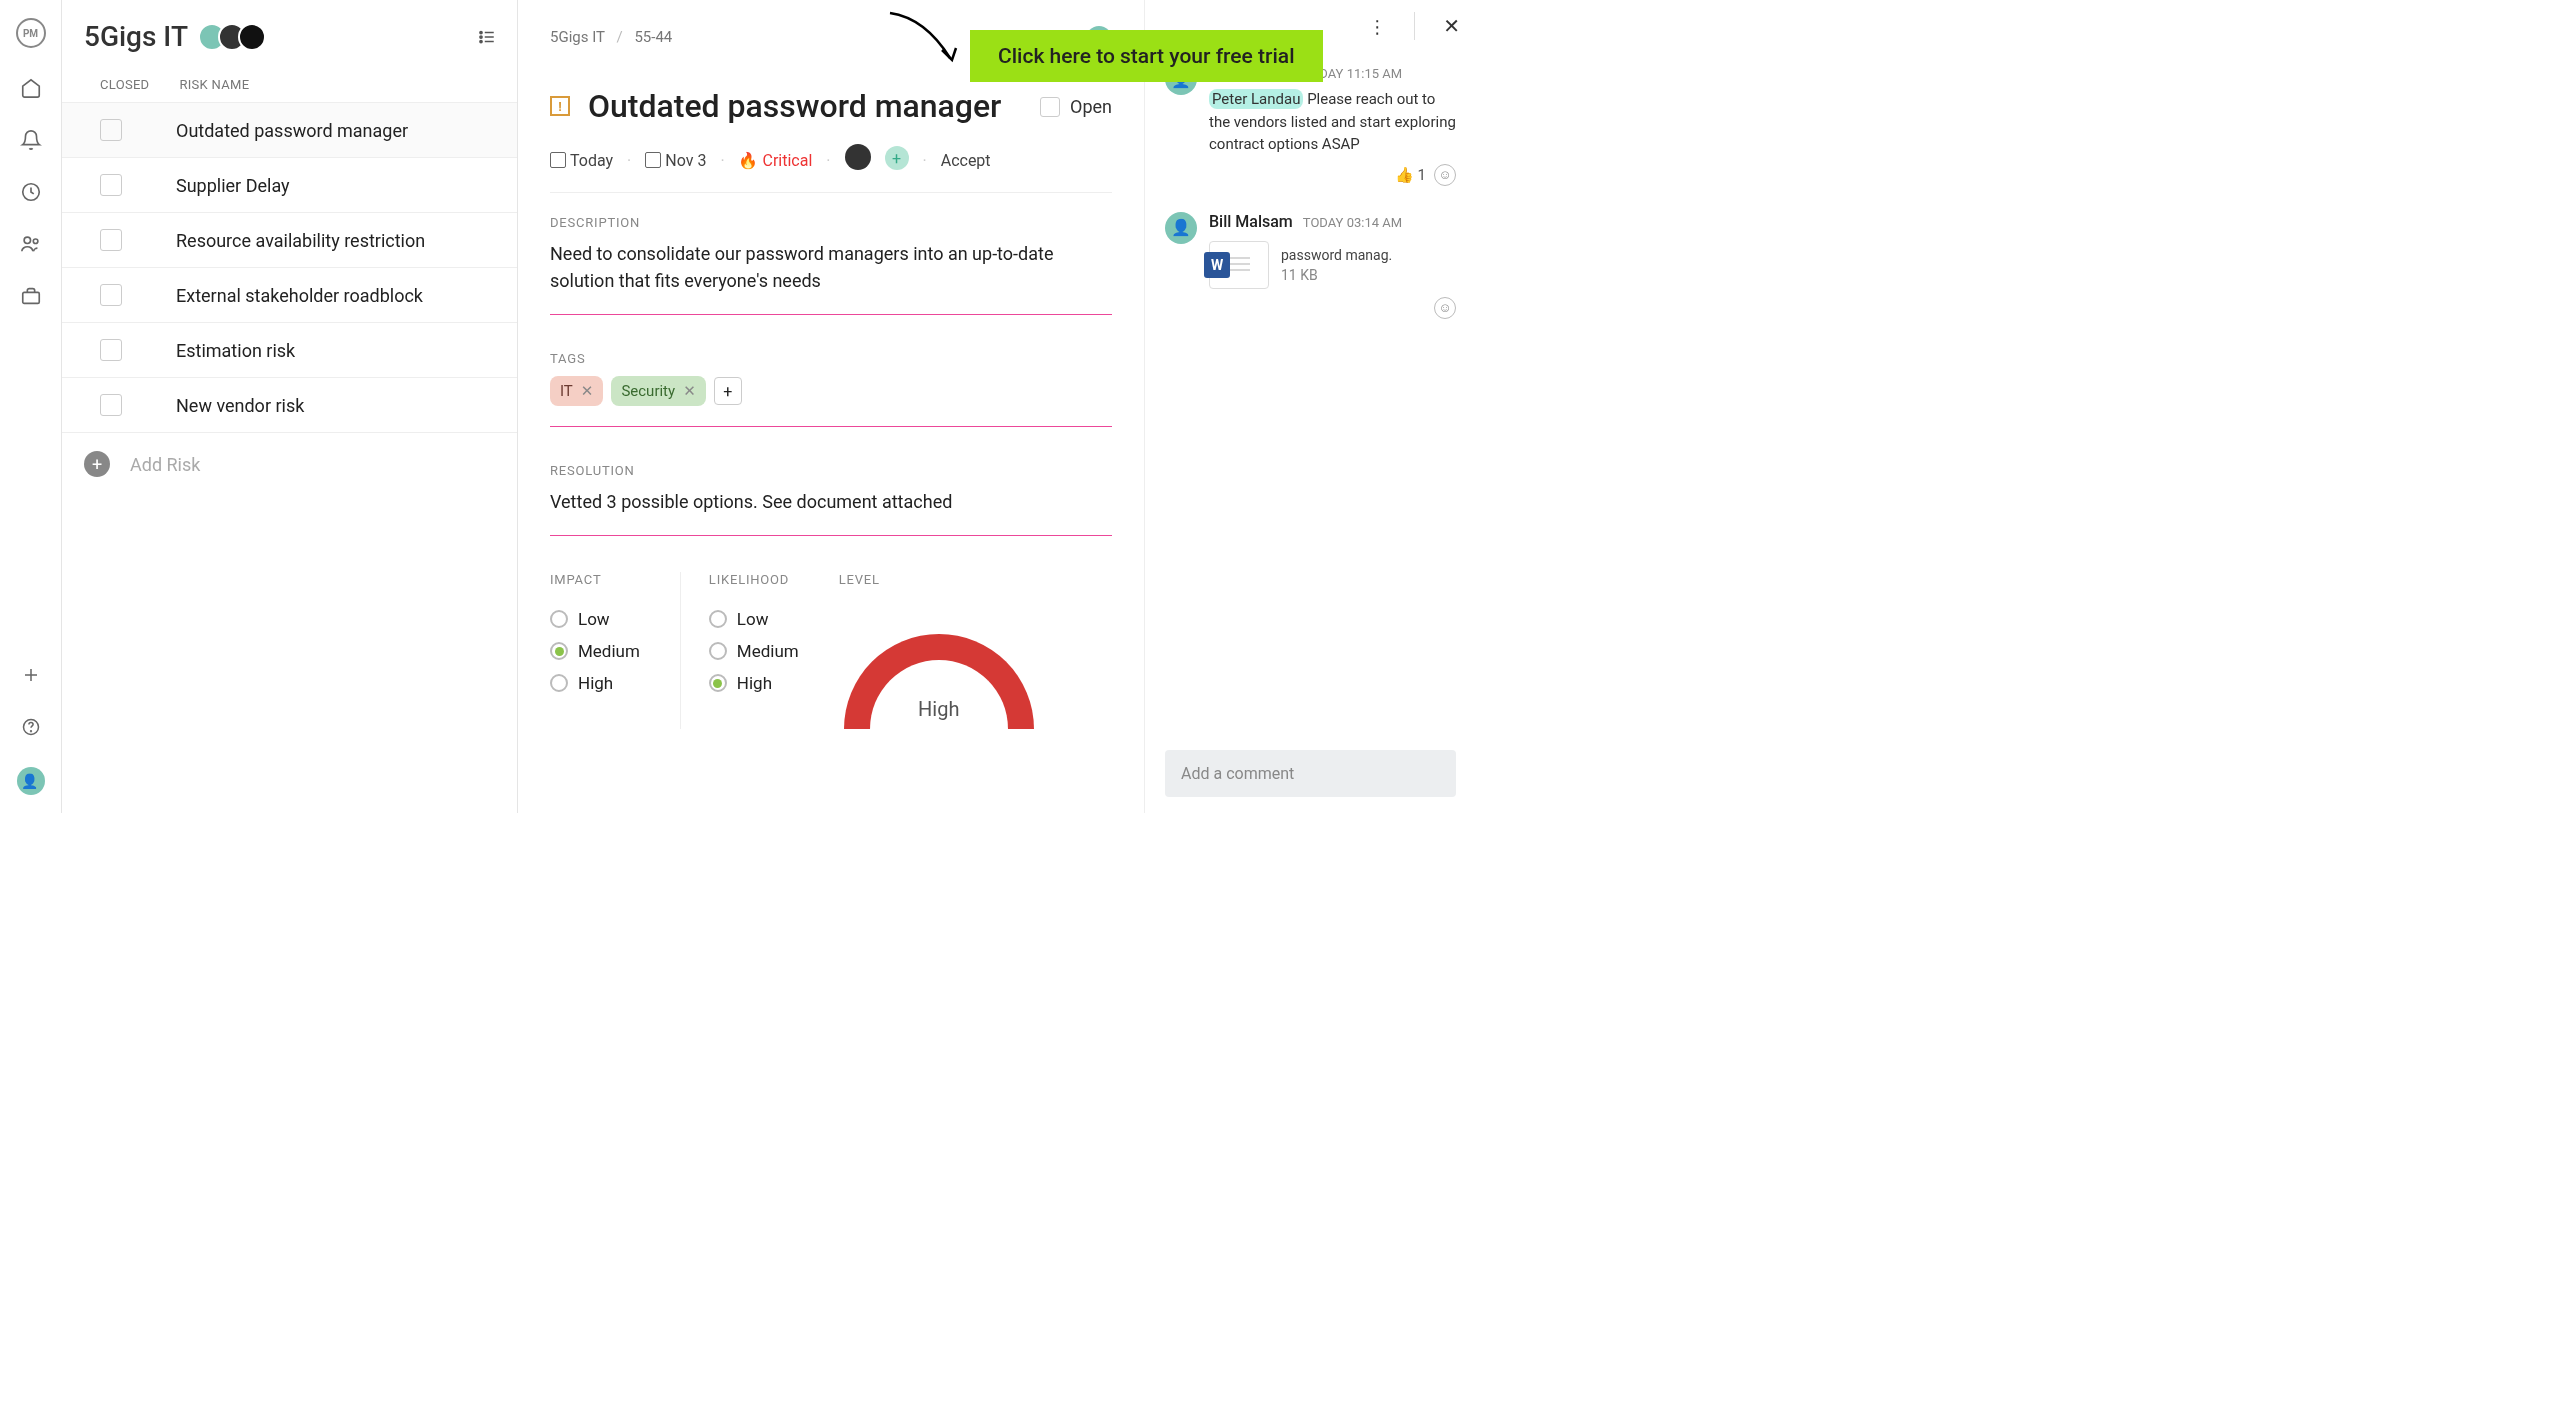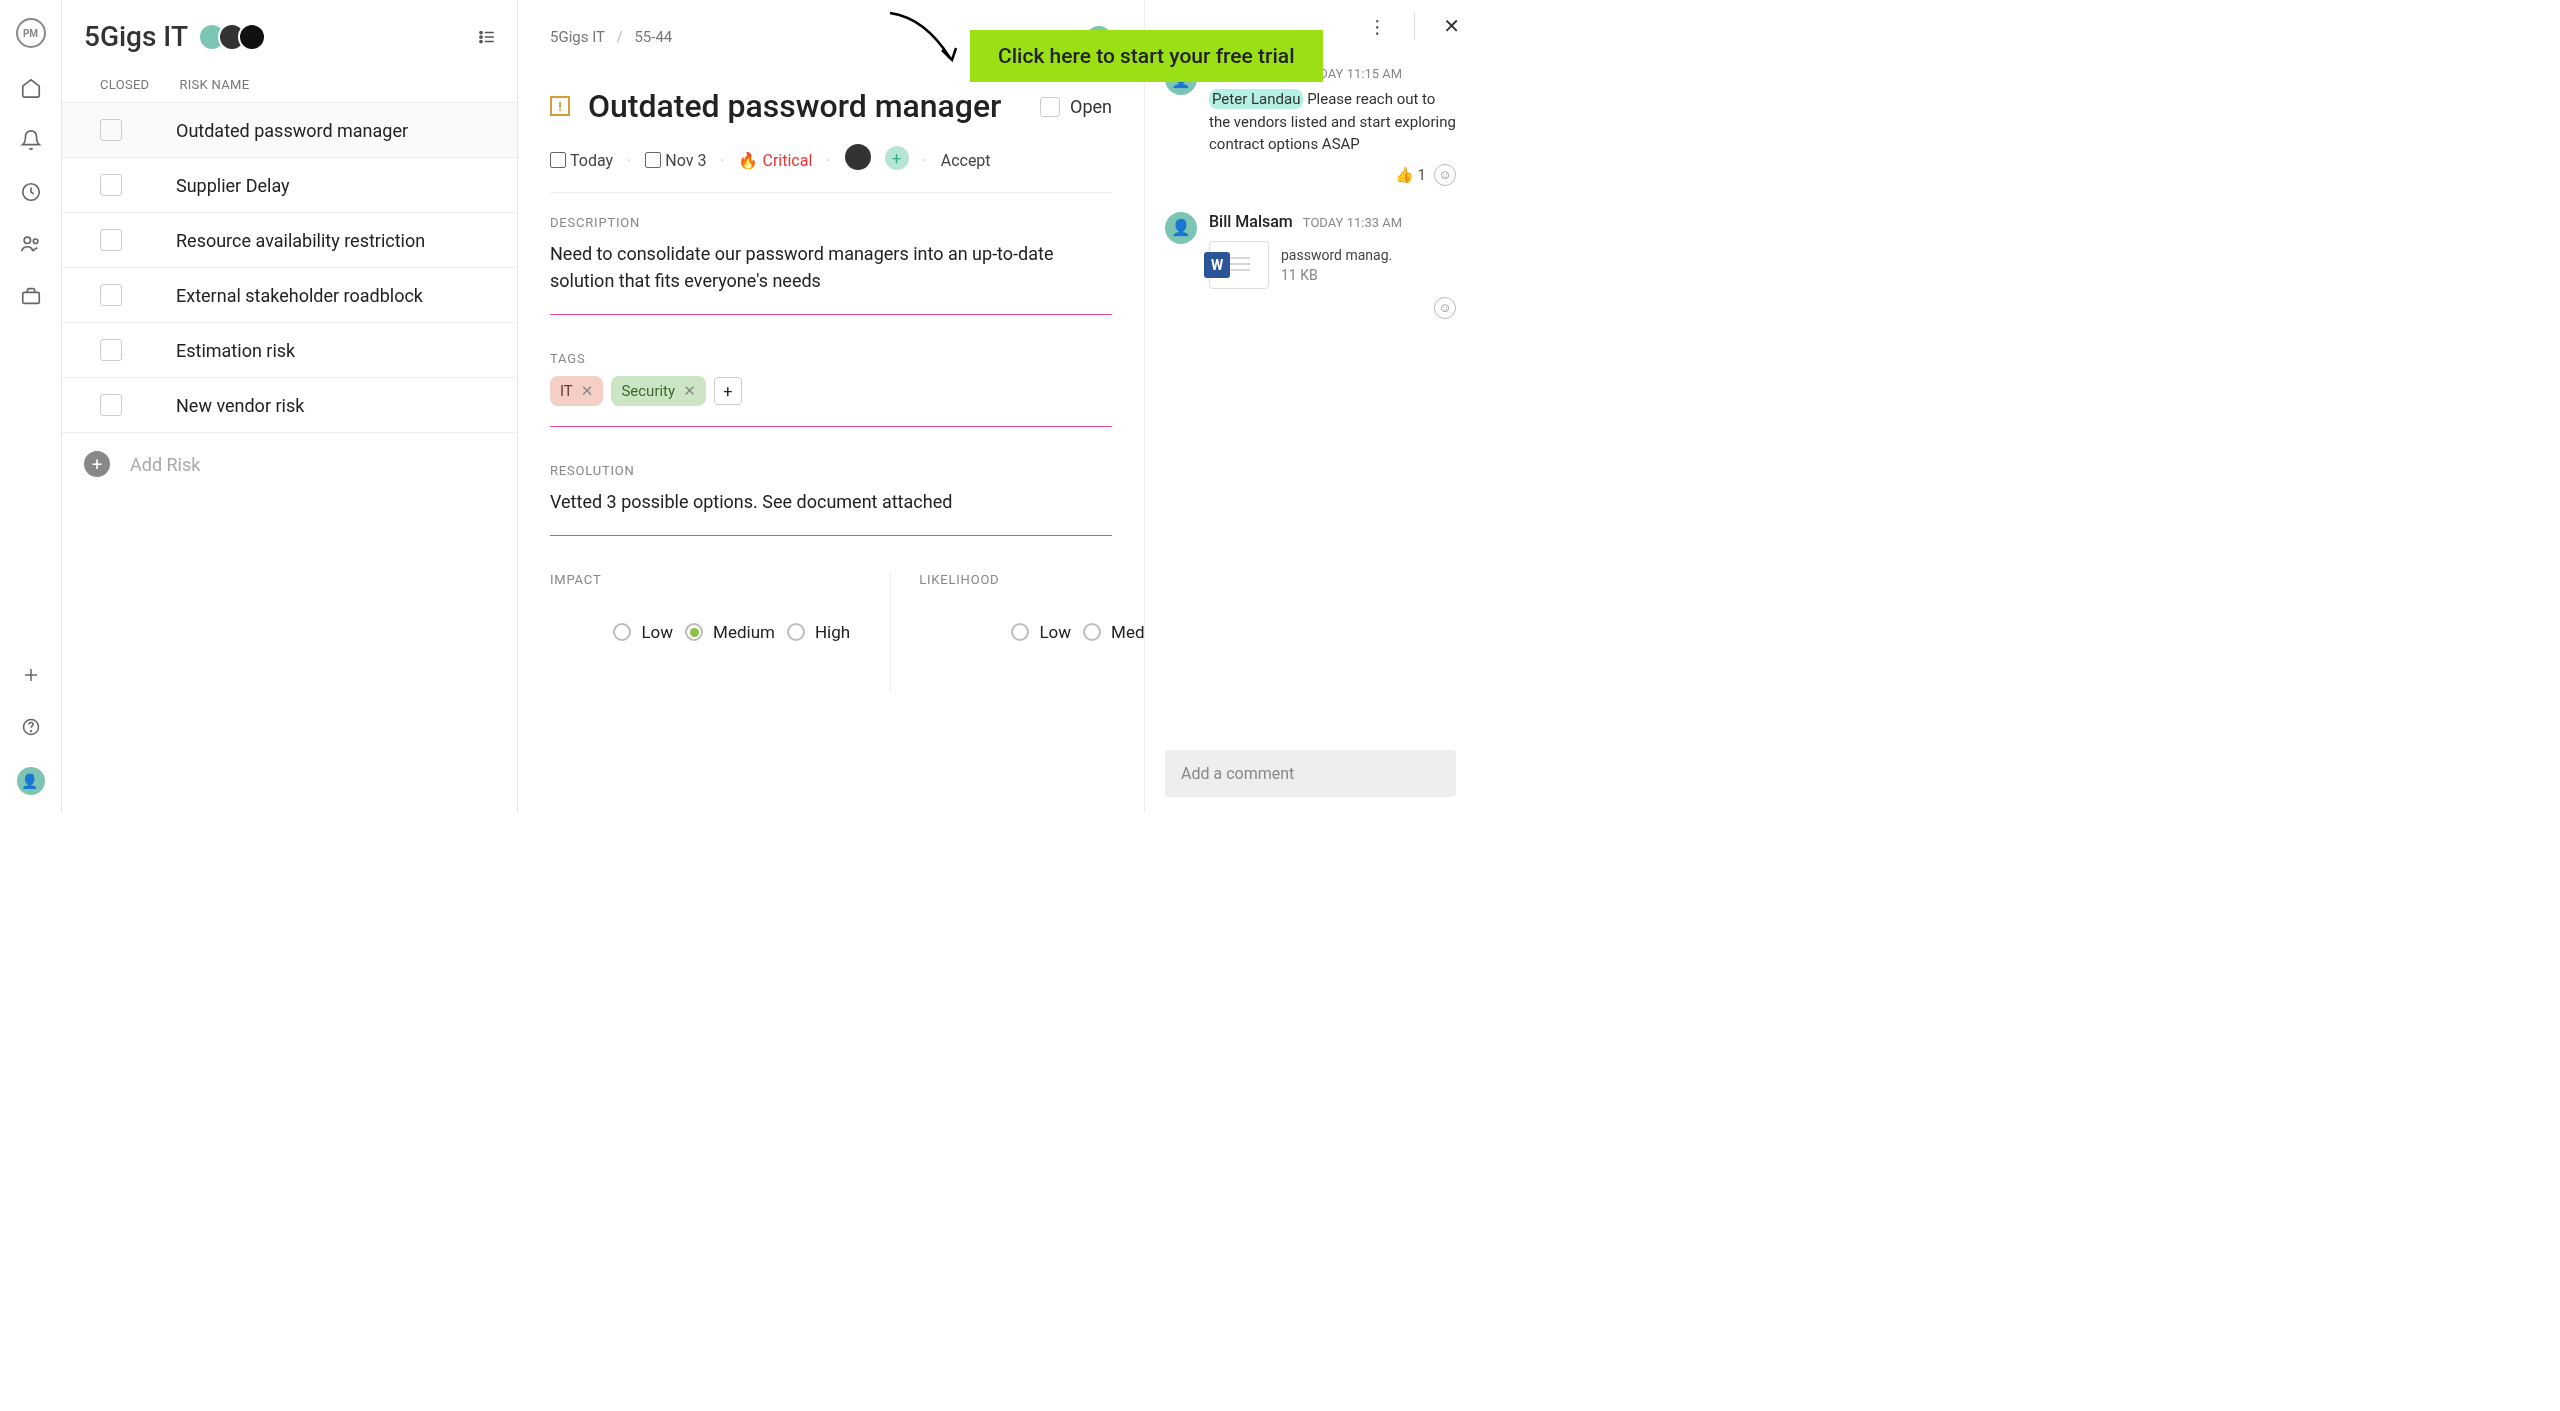--- a/index.html
+++ b/index.html
@@ -61,21 +61,21 @@
 .section { border-bottom: 1px solid #ec4899; padding-bottom: 20px; margin-bottom: 36px; }
 
 .tags-row { display: flex; gap: 8px; align-items: center; }
 .tag { padding: 6px 10px; border-radius: 8px; font-size: 15px; display: flex; align-items: center; gap: 8px; }
 .tag-it { background: #f5cfc5; color: #6b3a30; }
 .tag-sec { background: #cbe5c5; color: #3a6b30; }
 .tag-x { color: #888; cursor: pointer; }
 .tag-add { width: 28px; height: 28px; border: 1px solid #ccc; border-radius: 4px; display: flex; align-items: center; justify-content: center; cursor: pointer; }
 
 .risk-metrics { display: flex; gap: 40px; }
-.metric-col { display: flex; gap: 12px; }
+.metric-col { display: flex; flex-direction: column; gap: 12px; }
 .metric-col.border { border-left: 1px solid #eee; padding-left: 28px; }
 .radio-row { display: flex; align-items: center; gap: 10px; font-size: 17px; cursor: pointer; }
 .radio { width: 18px; height: 18px; border: 2px solid #bbb; border-radius: 50%; display: flex; align-items: center; justify-content: center; }
 .radio.on::after { content: ''; width: 9px; height: 9px; background: #8bc34a; border-radius: 50%; }
 .gauge-wrap { position: relative; width: 200px; height: 120px; display:flex; align-items:flex-end; justify-content:center;}
 .gauge { width: 190px; height: 95px; border-top-left-radius: 200px; border-top-right-radius: 200px; border: 26px solid #d53935; border-bottom: none; }
 .gauge-label { position: absolute; bottom: 8px; font-size: 20px; color: #555; }
 
 
 .comments-panel { width: 332px; border-left: 1px solid #eee; padding: 28px 20px 16px 20px; display: flex; flex-direction: column; position: relative; }
@@ -352,21 +352,21 @@
             <div class="react-add">☺</div>
           </div>
         </div>
       </div>
 
       <div class="comment">
         <div class="av">👤</div>
         <div class="comment-body">
           <div class="comment-head">
             <span class="comment-author">Bill Malsam</span>
-            <span class="comment-time">TODAY 11:33 AM</span>
+            <span class="comment-time">TODAY 03:14 AM</span>
           </div>
           <div class="attachment">
             <div class="file-icon">
               <div class="word-badge">W</div>
               <svg width="30" height="22" viewBox="0 0 30 22" stroke="#ccc" stroke-width="1.5">
                   <path d="M6 4h20M6 10h20M6 16h20"></path>
                 </svg>
             </div>
             <div>
               <div class="file-info">password manag.</div>

